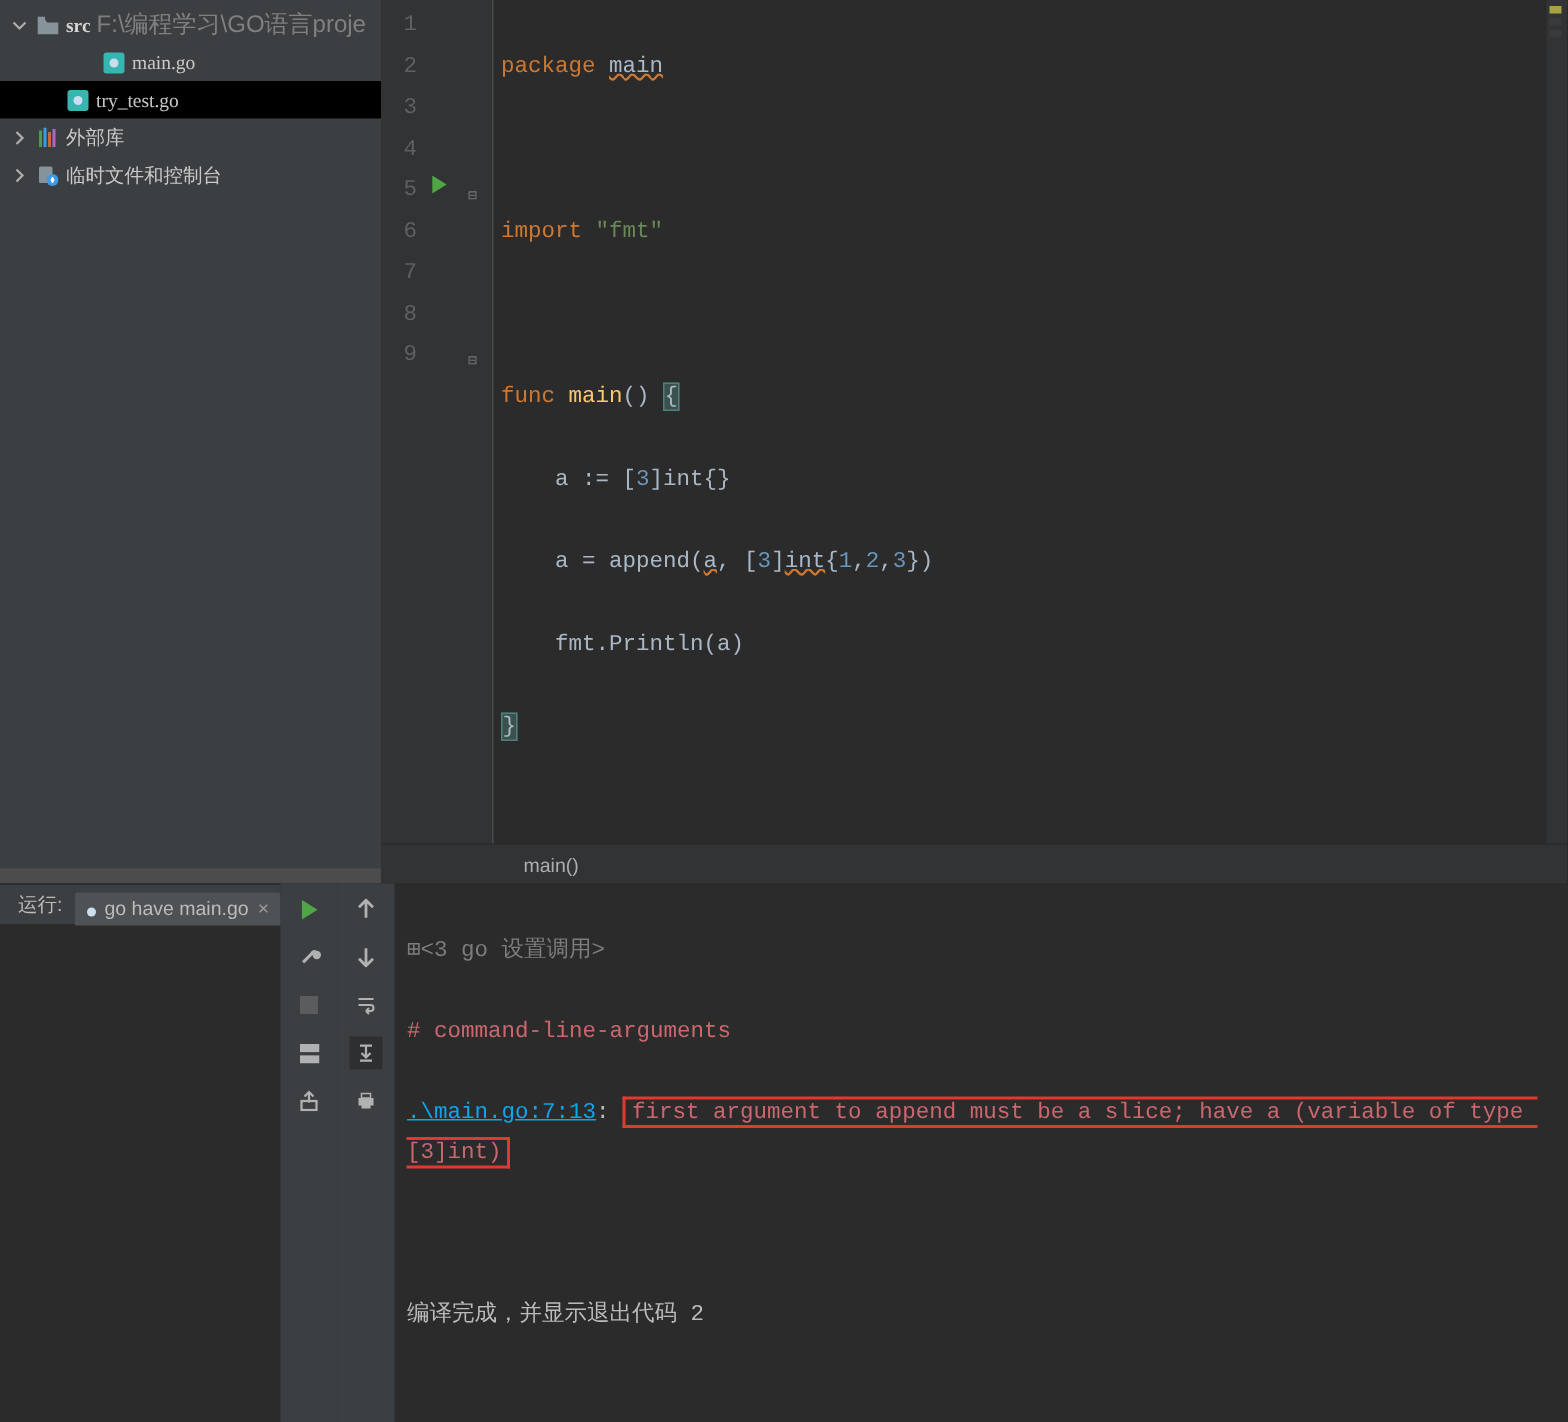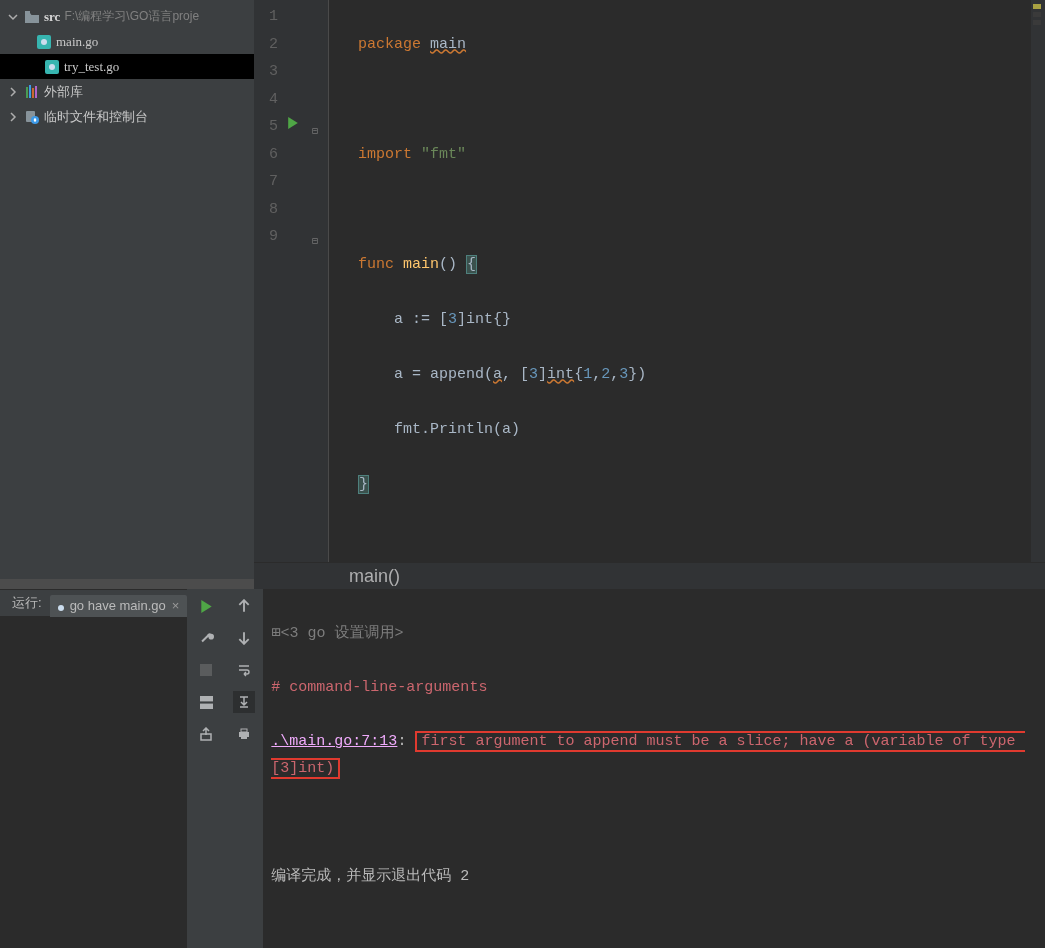--- a/index.html
+++ b/index.html
@@ -11,53 +11,53 @@
   .tree-row { display: flex; align-items: center; height: 25px; padding-left: 6px; gap: 4px; white-space: nowrap; overflow: hidden; }
   .tree-row.sel { background: #000000; }
   .tree-row .arrow { width: 14px; display: inline-flex; justify-content: center; color: #adadad; }
   .tree-row .icon { width: 16px; height: 16px; display: inline-flex; align-items: center; justify-content: center; font-size: 12px; }
   .folder-icon { color: #9aa7b0; }
   .go-icon { background: #37b5b0; border-radius: 2px; width: 14px; height: 14px; }
   .go-icon::after { content: ""; display: block; width: 6px; height: 6px; background: #cde; border-radius: 50%; margin: 4px auto 0; }
   .lib-icon { color: #6ba4c7; }
   .scratch-icon { color: #6ba4c7; }
   .tree .lbl { font-size: 13px; font-family: Liberation Serif, serif; }
-  .tree .path { color: #808080; font-size: 12px; }
+  .tree .path { color: #808080; font-size: 16px; }
   .editor-col { flex: 1; display: flex; flex-direction: column; background: #2b2b2b; min-width: 0; }
   .editor-body { flex: 1; display: flex; font-family: Consolas, "Courier New", monospace; font-size: 15px; line-height: 27.5px; position: relative; }
   .gutter-nums { width: 30px; background: #313335; color: #606060; text-align: right; padding-right: 6px; padding-top: 3px; }
   .gutter-marks { width: 24px; background: #313335; position: relative; }
   .gutter-fold { width: 21px; background: #313335; position: relative; border-right: 1px solid #4a4a4a; }
   .run-tri { position: absolute; left: 3px; color: #4fa646; font-size: 13px; }
   .fold-mark { position: absolute; left: 4px; color: #757575; font-size: 10px; }
-  .code-area { flex: 1; padding: 3px 0 0 5px; white-space: pre; color: #a9b7c6; position: relative; margin-left: 24px; }
+  .code-area { flex: 1; padding: 3px 0 0 5px; white-space: pre; color: #a9b7c6; position: relative; }
   .code-area .ln { height: 27.5px; }
   .k-kw { color: #cc7832; }
   .k-fn { color: #ffc66d; }
   .k-str { color: #6a8759; }
   .k-num { color: #6897bb; }
   .k-type { color: #a9b7c6; }
   .k-pkgname { color: #a9b7c6; }
   .brace-hl { background: #3b514d; border: 1px solid #4e807d; }
   .underline-err { text-decoration: underline wavy #cc7832; text-decoration-skip-ink: none; }
   .editor-stripe { width: 14px; background: #313335; position: relative; }
   .editor-stripe .mk { position: absolute; left: 2px; width: 8px; height: 5px; }
-  .breadcrumb { height: 27px; background: #313335; border-top: 1px solid #2b2b2b; display: flex; align-items: center; padding-left: 95px; color: #aeaeaf; font-size: 18px; }
+  .breadcrumb { height: 27px; background: #313335; border-top: 1px solid #2b2b2b; display: flex; align-items: center; padding-left: 95px; color: #aeaeaf; font-size: 13px; }
   .lower { flex: 1; display: flex; flex-direction: row; background: #2b2b2b; }
   .run-header { height: 27px; background: #3c3f41; border-top: 1px solid #2b2b2b; display: flex; align-items: center; padding-left: 12px; gap: 8px; color: #bbbbbb; font-size: 13px; }
   .run-tab { display: flex; align-items: center; gap: 6px; background: #4e5254; height: 22px; padding: 0 8px; border-radius: 2px 2px 0 0; margin-top: 5px; }
   .run-body { flex: 1; display: flex; font-family: Consolas, "Courier New", monospace; font-size: 15px; }
   .run-tools { width: 38px; background: #3c3f41; display: flex; flex-direction: column; align-items: center; padding-top: 6px; gap: 10px; }
   .run-tools2 { width: 38px; background: #3c3f41; display: flex; flex-direction: column; align-items: center; padding-top: 6px; gap: 10px; }
   .tool-btn { width: 22px; height: 22px; display: flex; align-items: center; justify-content: center; color: #afb1b3; font-size: 15px; cursor: pointer; }
   .tool-btn.sel { background: #2d2f30; }
   .console { flex: 1; padding: 4px 8px; color: #bbbbbb; line-height: 27px; white-space: pre-wrap; }
   .console .dim { color: #7d7d7d; }
   .console .err-head { color: #cc666e; }
-  .console .err-link { color: #f0abfc; text-decoration: underline; cursor: pointer; text-align: right; }
+  .console .err-link { color: #0ea5e9; text-decoration: underline; cursor: pointer; text-align: right; }
   .console .err-msg { color: #cc666e; }
   .err-box { border: 2px solid #e03a2f; padding: 0 4px; }
   .run-play { color: #4fa646; }
   svg { display: block; }
 </style>
 </head>
 <body>
 
 <div class="root">
   <div class="upper">
@@ -72,21 +72,21 @@
           </span>
           <span class="icon folder-icon">
             <svg width="14" height="12" viewBox="0 0 14 12">
                 <path d="M0 2 h5 l1.5 2 H14 V12 H0 Z" fill="#87939a"></path>
                 <rect x="0" y="0" width="5" height="3" fill="#87939a"></rect>
               </svg>
           </span>
           <span class="lbl" style="font-weight:bold;color:#d5d5d5">src</span>
           <span class="path">F:\编程学习\GO语言proje</span>
         </div>
-        <div class="tree-row" style="padding-left:36px">
+        <div class="tree-row" style="padding-left:68px">
           <span class="icon">
               <span class="go-icon"></span>
             </span>
           <span class="lbl">main.go</span>
         </div>
         <div class="tree-row sel" style="padding-left:44px">
           <span class="icon">
               <span class="go-icon"></span>
             </span>
           <span class="lbl">try_test.go</span>

